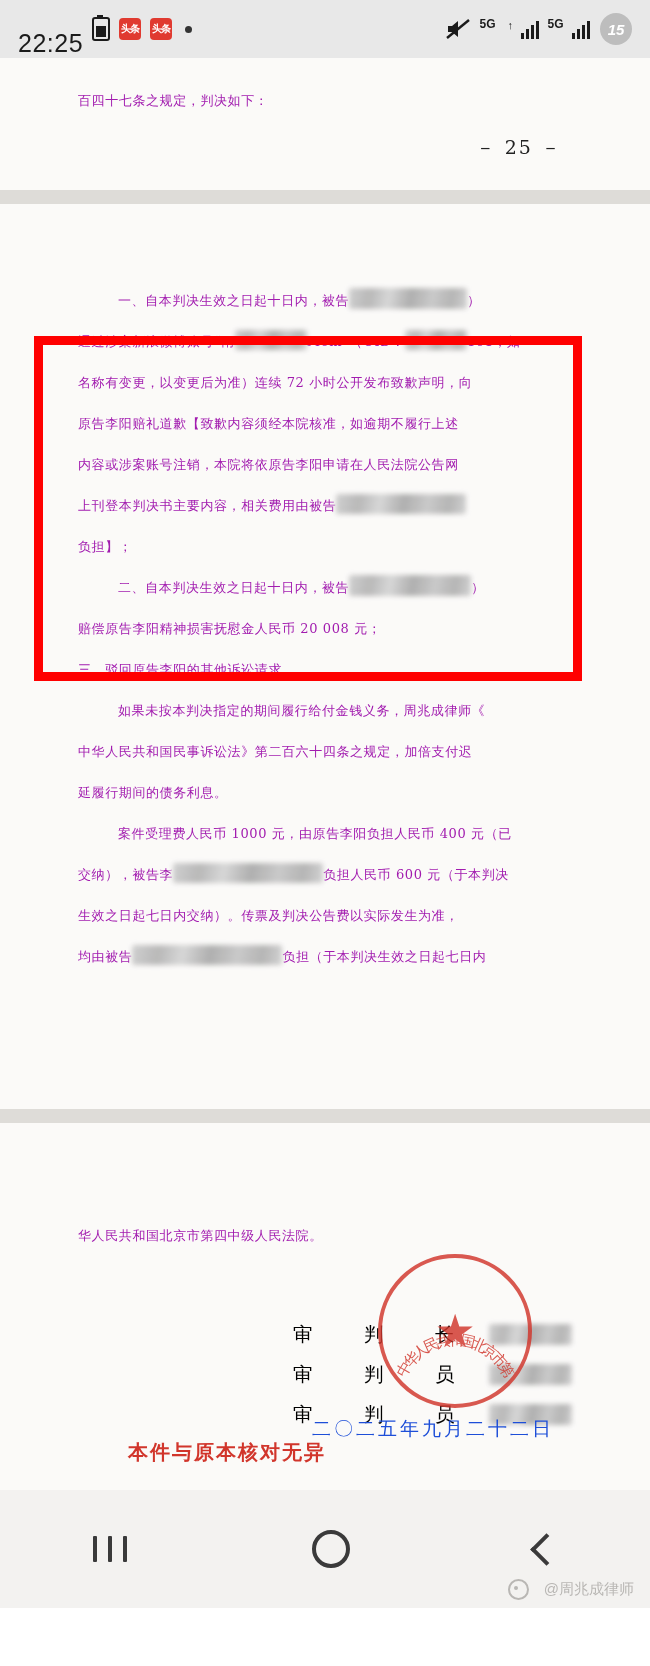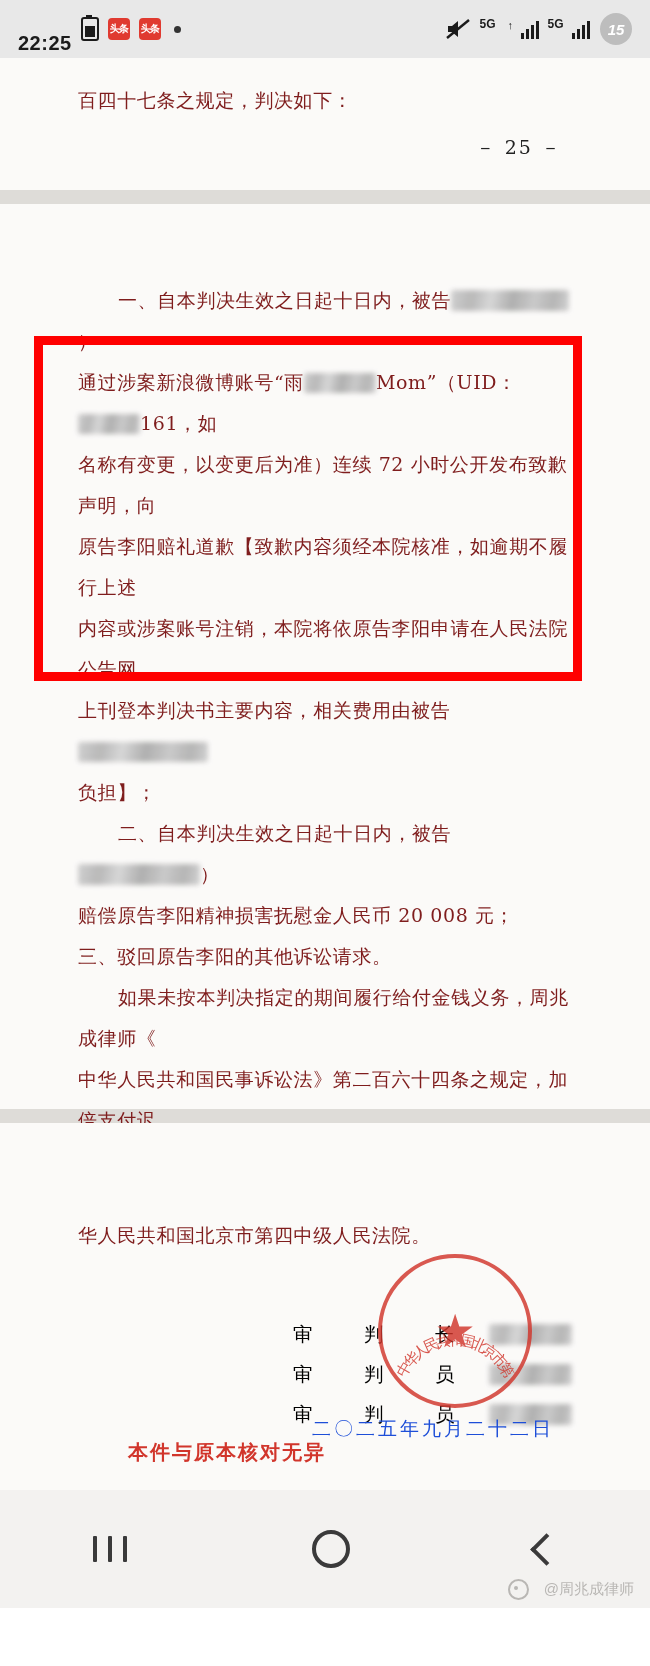--- a/index.html
+++ b/index.html
@@ -24,22 +24,22 @@
     padding: 0 18px;
     box-sizing: border-box;
     color: #1b1b1b;
   }
   .status-left {
     display: flex;
     align-items: center;
     gap: 9px;
   }
   .clock {
-    font-size: 20px;
-    font-weight: bold;
+    font-size: 25px;
+    font-weight: normal;
     letter-spacing: 0.5px;
     margin-top: 28px;
   }
   .battery-mini {
     width: 14px;
     height: 20px;
     border: 2px solid #1b1b1b;
     border-radius: 3px;
     position: relative;
     display: inline-block;
@@ -141,23 +141,23 @@
     background: #fbfaf8;
     position: relative;
     box-sizing: border-box;
   }
   .page-gap {
     height: 14px;
     background: #dedcd8;
   }
   .doc-text {
     font-family: "DejaVu Serif", "Liberation Serif", serif;
-    font-size: 19px;
+    font-size: 13px;
     line-height: 41px;
-    color: #7f1d1d;
+    color: #a21caf;
     letter-spacing: 0.6px;
   }
   .p-indent { text-indent: 40px; }
   .pagenum {
     text-align: center;
     font-family: "DejaVu Serif", serif;
     font-size: 19px;
     color: #222;
     letter-spacing: 2px;
   }

